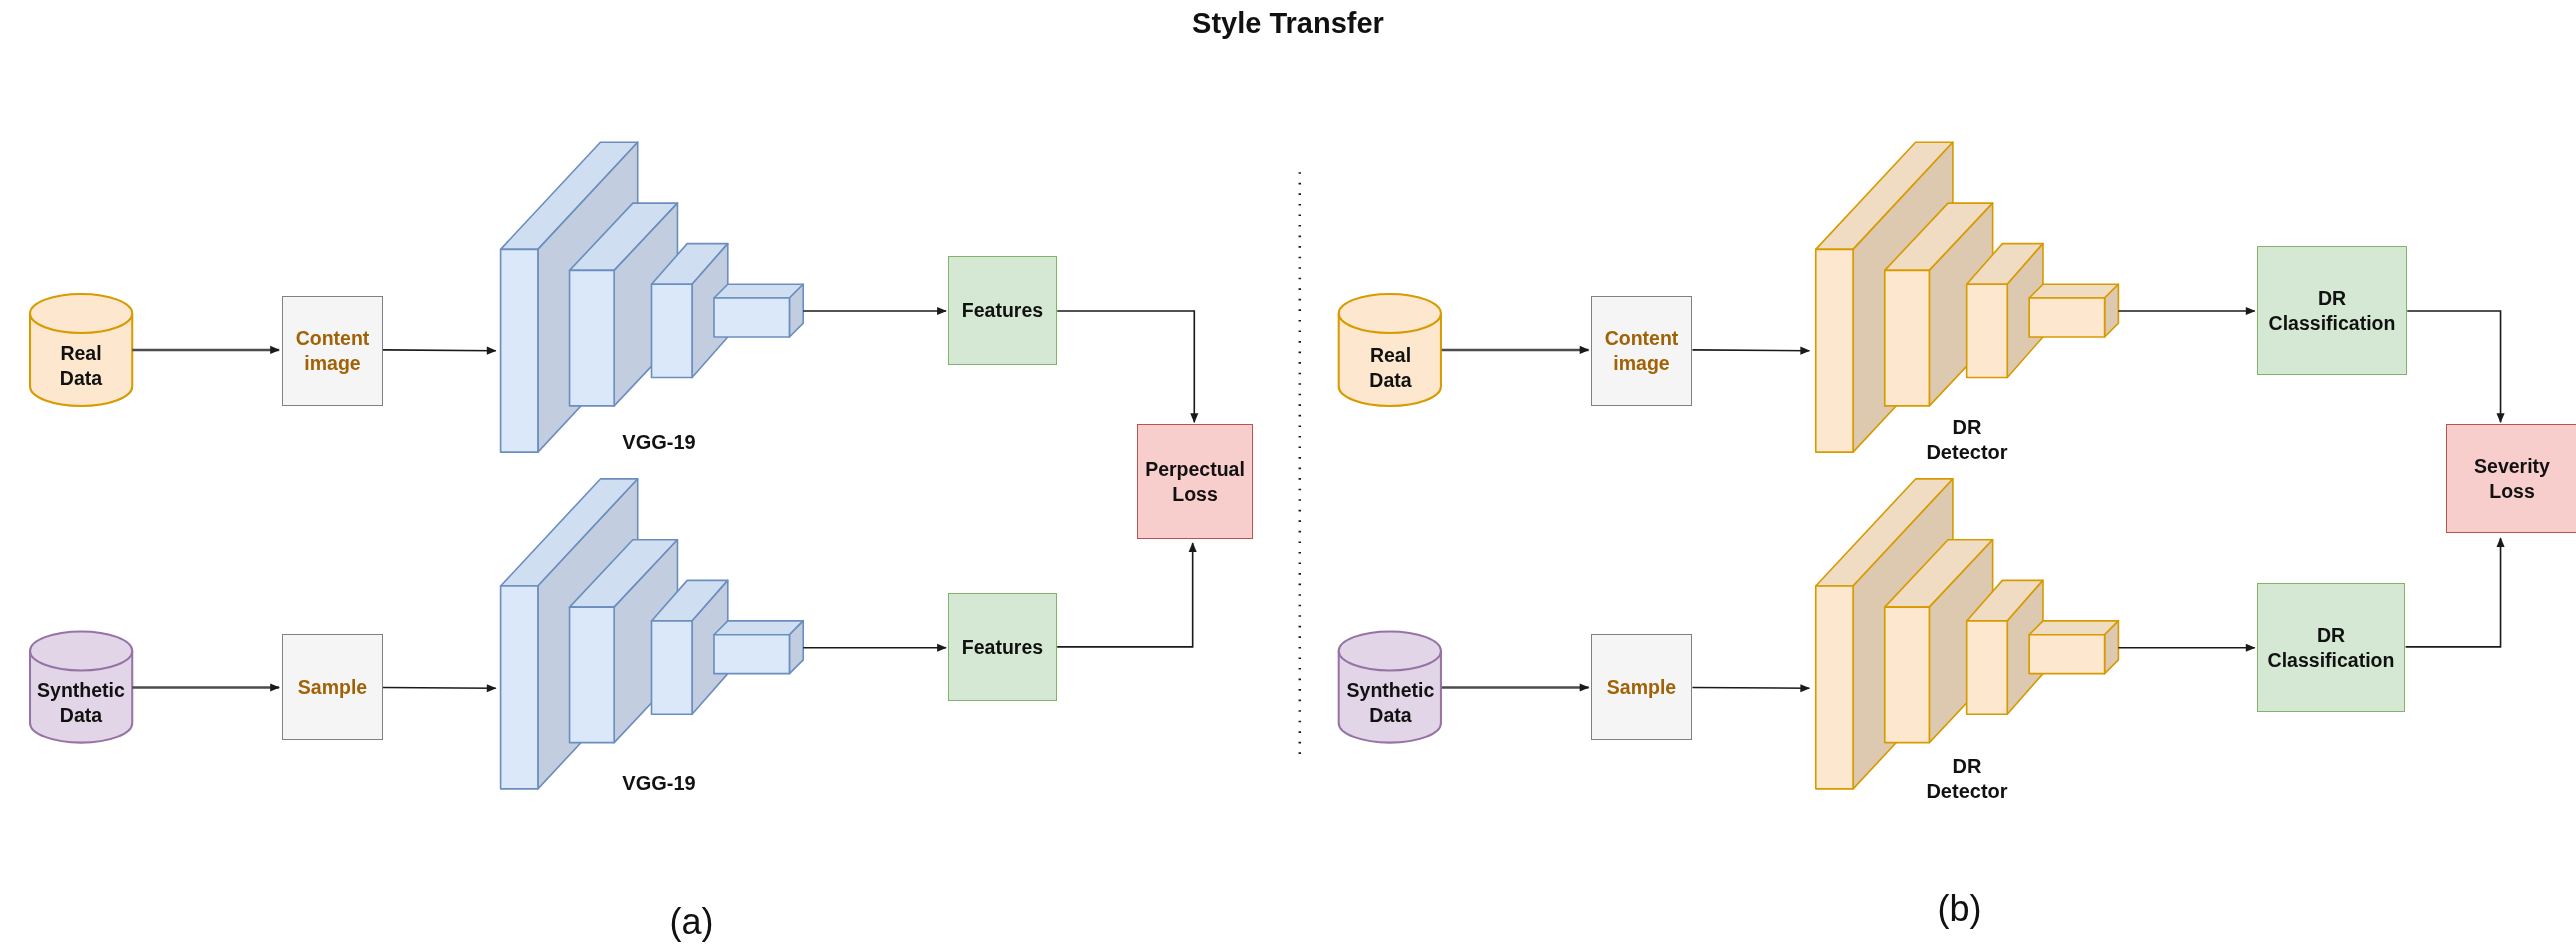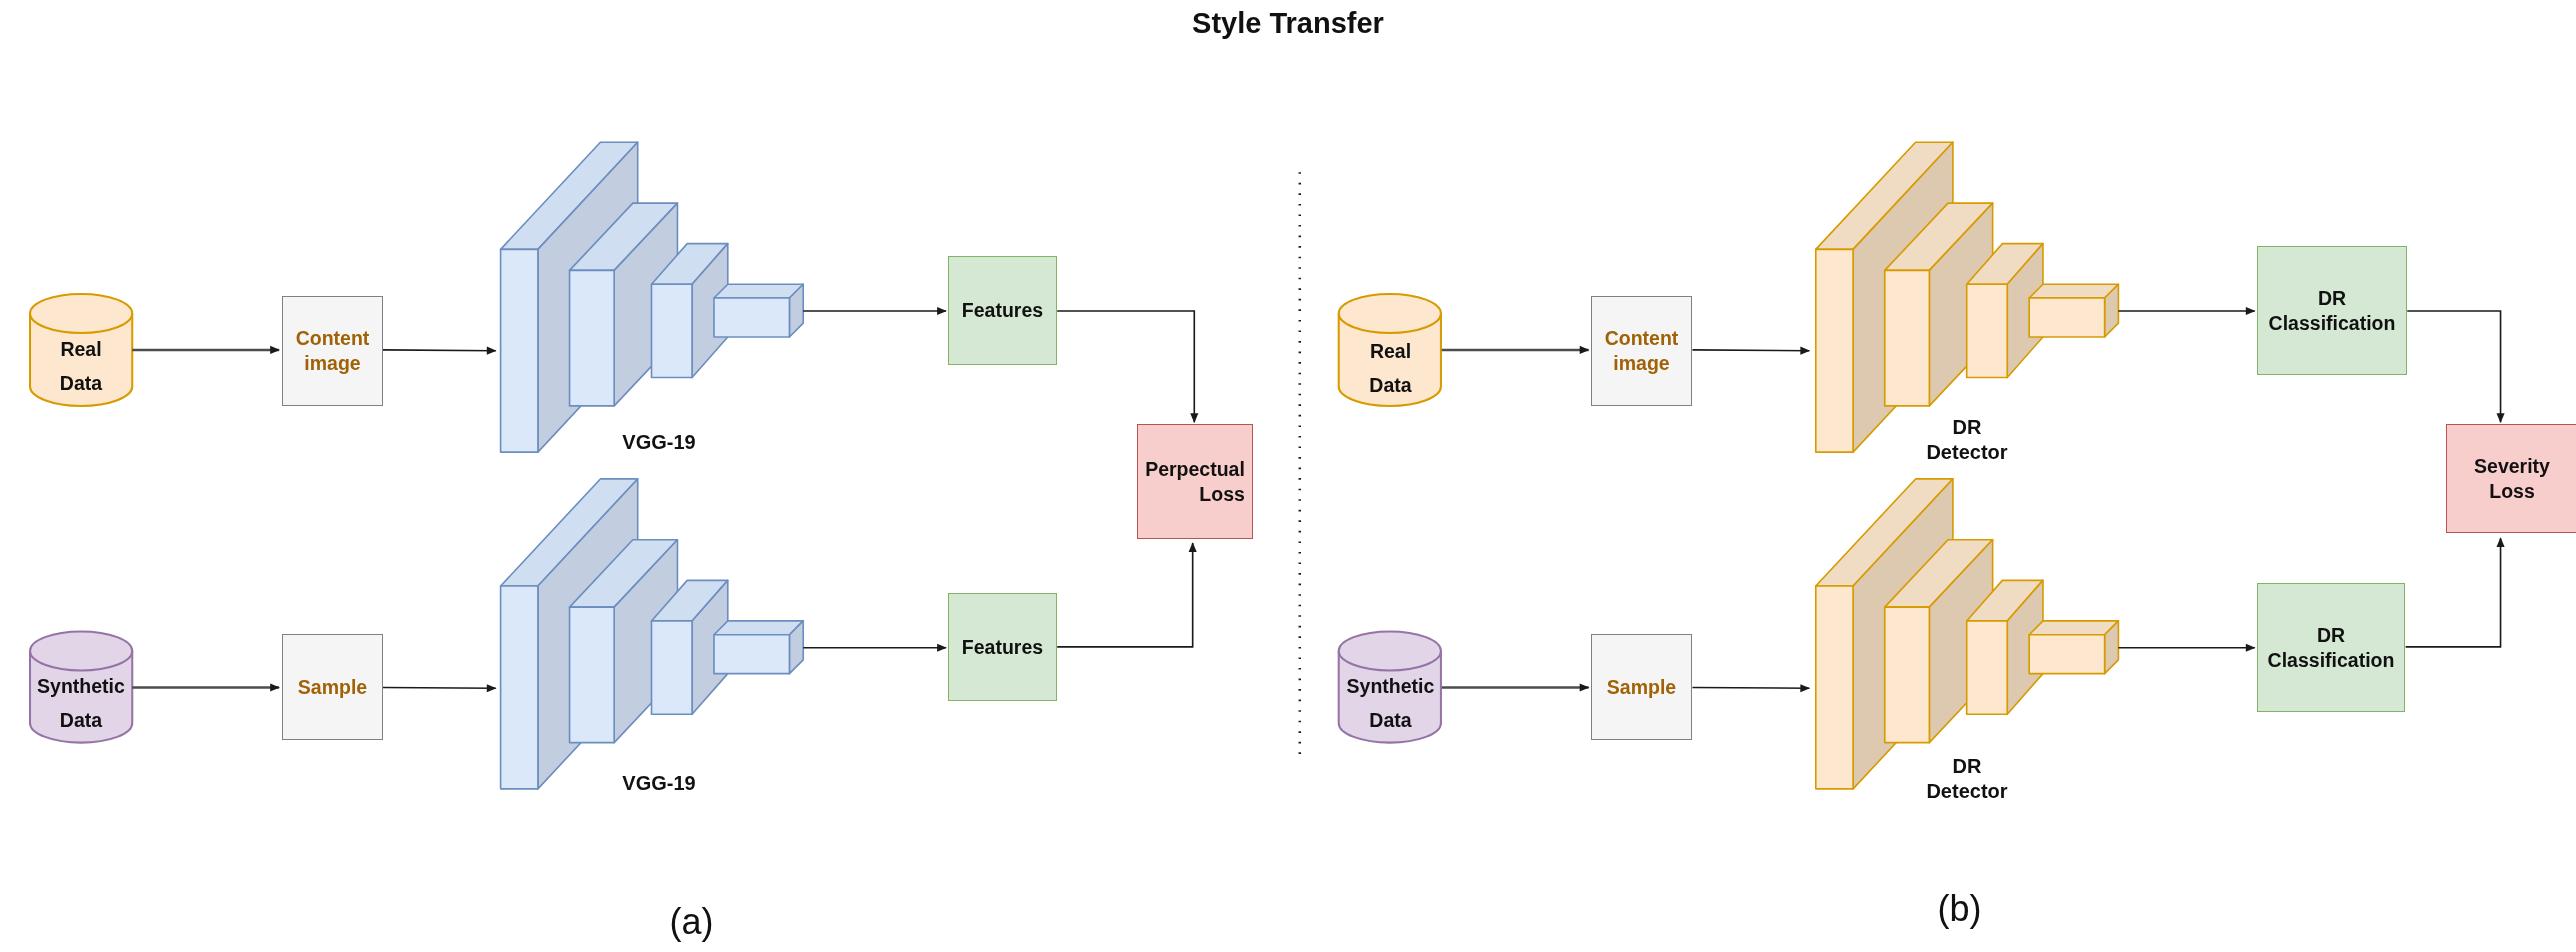--- a/index.html
+++ b/index.html
@@ -26,21 +26,21 @@
   
   .box{
     position:absolute;box-sizing:border-box;display:flex;align-items:center;justify-content:center;
     text-align:center;white-space:pre-line;font-weight:bold;font-size:19.5px;line-height:25px;
   }
   .box-gray{background:var(--c-gray-fill,#f5f5f5);border:1.6px solid var(--c-gray-stroke,#808080);color:#a16207;}
   .box-green{background:var(--c-green-fill,#d5e8d4);border:1.6px solid var(--c-green-stroke,#82b366);color:#111;}
   .box-red{background:var(--c-red-fill,#f8cecc);border:1.6px solid var(--c-red-stroke,#b85450);color:#111;}
   .cyl-lbl{
     position:absolute;display:flex;flex-direction:column;justify-content:center;align-items:center;
-    text-align:center;white-space:pre-line;font-weight:bold;font-size:19.5px;line-height:34px;
+    text-align:center;white-space:pre-line;font-weight:bold;font-size:19.5px;line-height:25px;
     padding-top:32px;box-sizing:border-box;color:#111;
   }
   .lbl{position:absolute;text-align:center;font-weight:bold;font-size:20px;line-height:25px;white-space:pre-line;color:#111;}
   .caption{position:absolute;text-align:center;font-size:36px;font-weight:400;color:#111;}
   .title{position:absolute;left:0;top:6.5px;width:100%;text-align:center;font-weight:bold;font-size:29px;color:#111;}
 </style>
 </head>
 <body>
 
 <div class="canvas">
@@ -156,21 +156,21 @@
 image</div>
   <div class="lbl" style="left:578px;top:430px;width:162px;">VGG-19</div>
   <div class="box box-green" style="left:948px;top:256px;width:109px;height:109px;">Features</div>
 
   <div class="cyl-lbl" style="left:30px;top:631px;width:102px;height:111px;">Synthetic
 Data</div>
   <div class="box box-gray" style="left:282px;top:634px;width:101px;height:106px;">Sample</div>
   <div class="lbl" style="left:578px;top:771px;width:162px;">VGG-19</div>
   <div class="box box-green" style="left:948px;top:593px;width:109px;height:108px;">Features</div>
 
-  <div class="box box-red" style="left:1137px;top:424px;width:116px;height:115px;text-align:right;">Perpectual
+  <div class="box box-red" style="left:1137px;top:424px;width:116px;height:115px;">Perpectual
 Loss</div>
   <div class="caption" style="left:570px;top:901px;width:243px;">(a)</div>
 
   <div class="cyl-lbl" style="left:1339px;top:295px;width:103px;height:114px;">Real
 Data</div>
   <div class="box box-gray" style="left:1591px;top:296px;width:101px;height:110px;">Content
 image</div>
   <div class="lbl" style="left:1886px;top:415px;width:162px;">DR
 Detector</div>
   <div class="box box-green" style="left:2257px;top:246px;width:150px;height:129px;">DR

